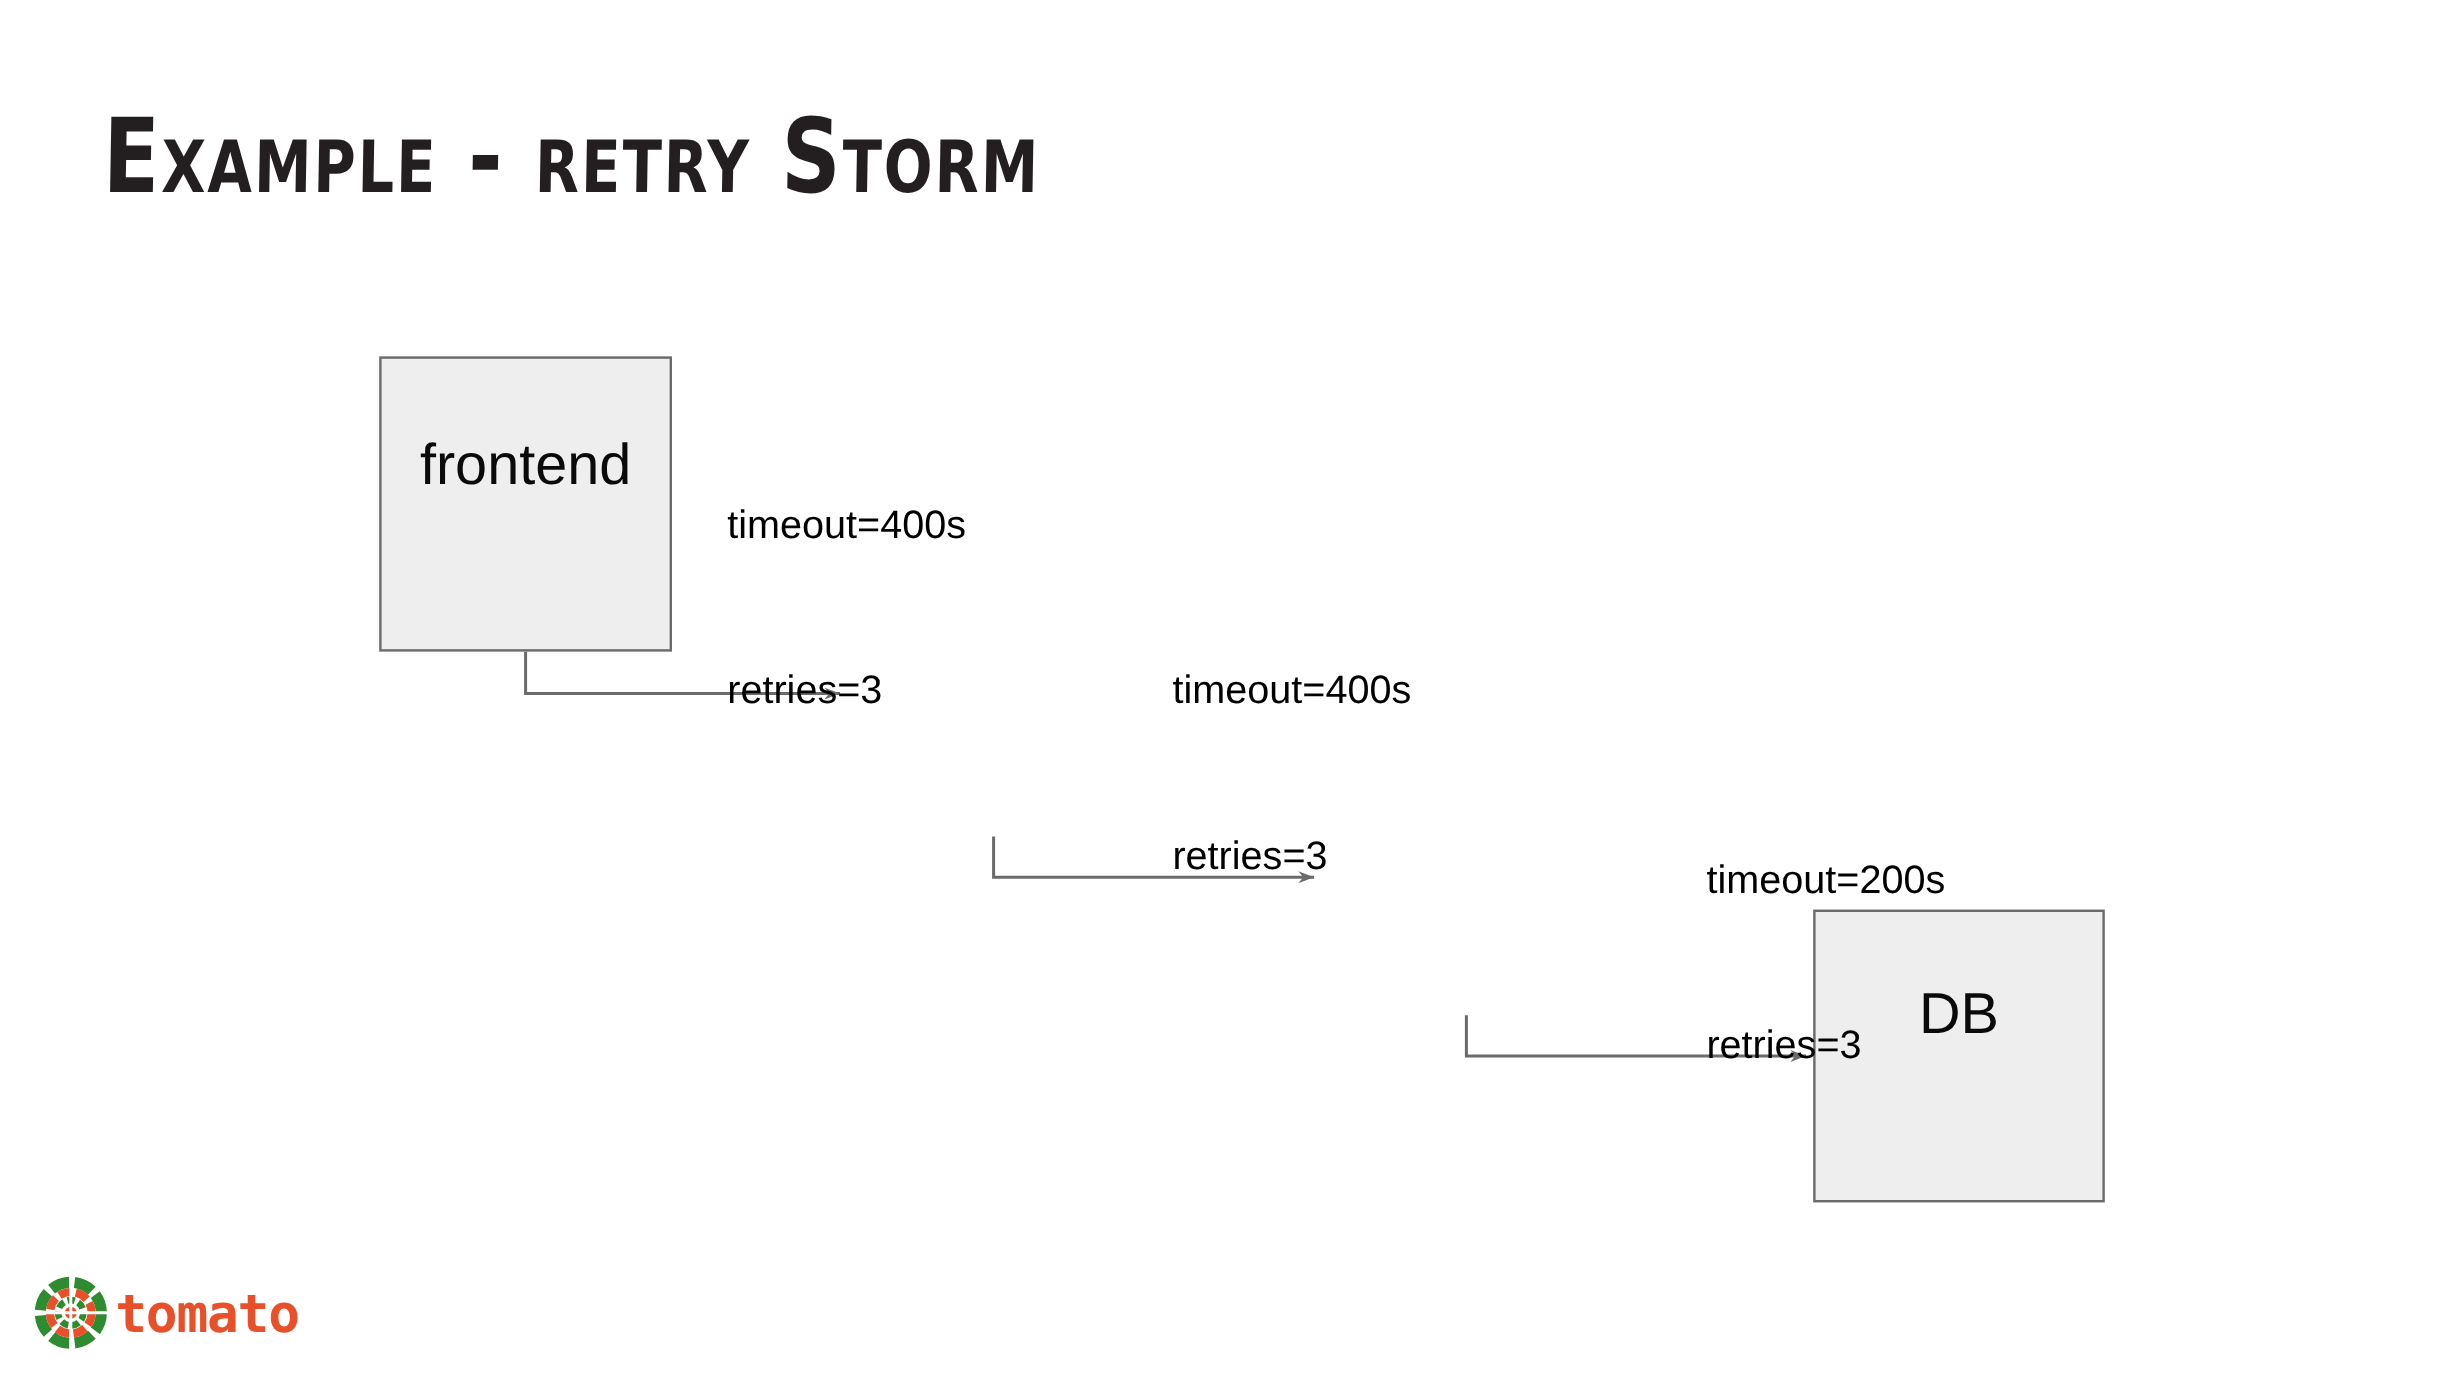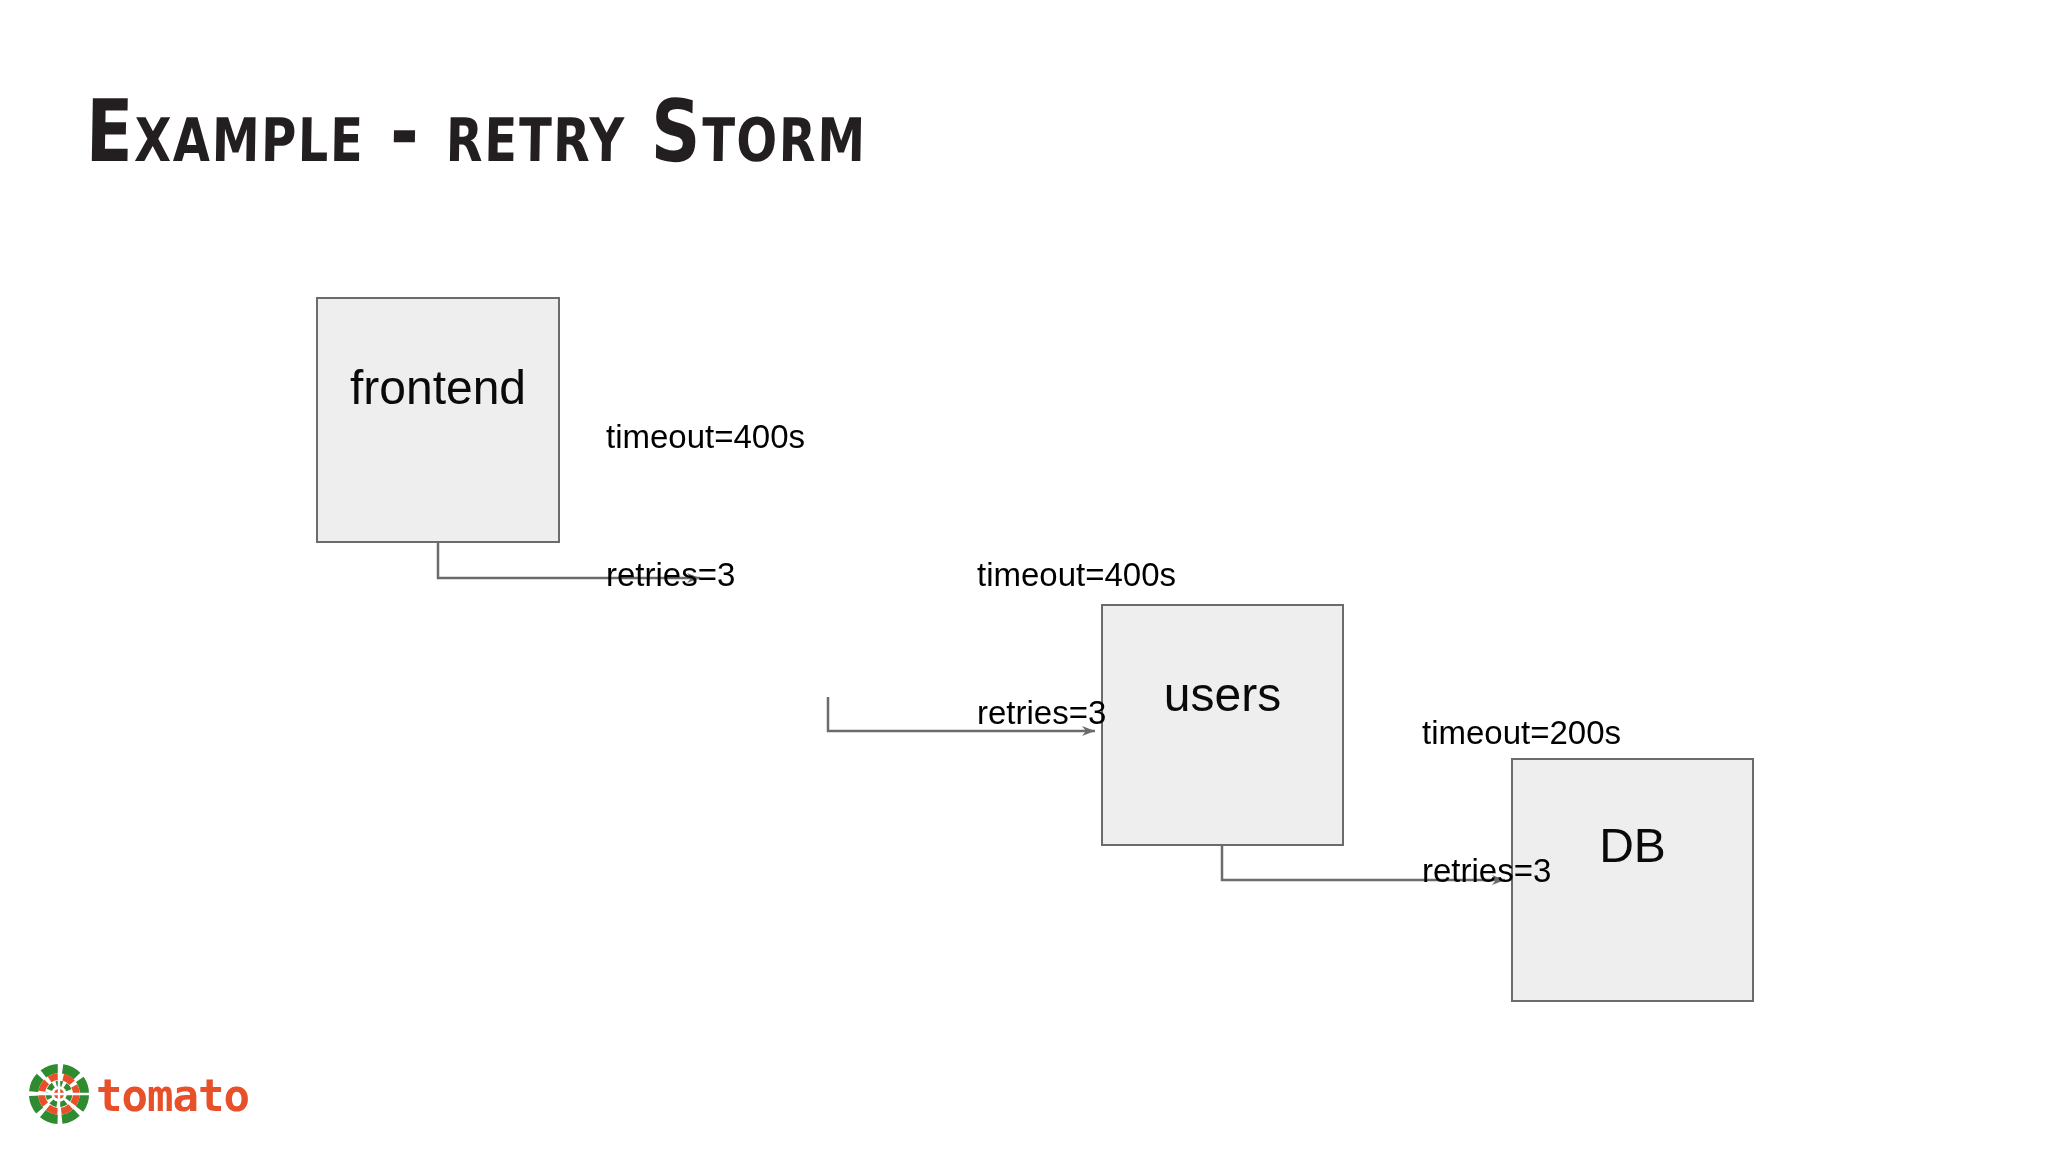--- a/index.html
+++ b/index.html
@@ -145,23 +145,20 @@
       <path d="M 828 697 L 828 731 L 1095 731" fill="none" stroke="#6b6b6b" stroke-width="2.5" marker-end="url(#arrowHead)"></path>
 
       <path d="M 1222 846 L 1222 880 L 1505 880" fill="none" stroke="#6b6b6b" stroke-width="2.5" marker-end="url(#arrowHead)"></path>
     </svg>
 
     <div class="node node-frontend">
       <span class="node-label">frontend</span>
     </div>
 
 
-    <div class="node node-users">
-      <span class="node-label">users</span>
-    </div>
 
     <div class="node node-db">
       <span class="node-label">DB</span>
     </div>
 
     <div class="edge-note note-1">
       <div>timeout=400s</div>
       <div>retries=3</div>
     </div>
 

